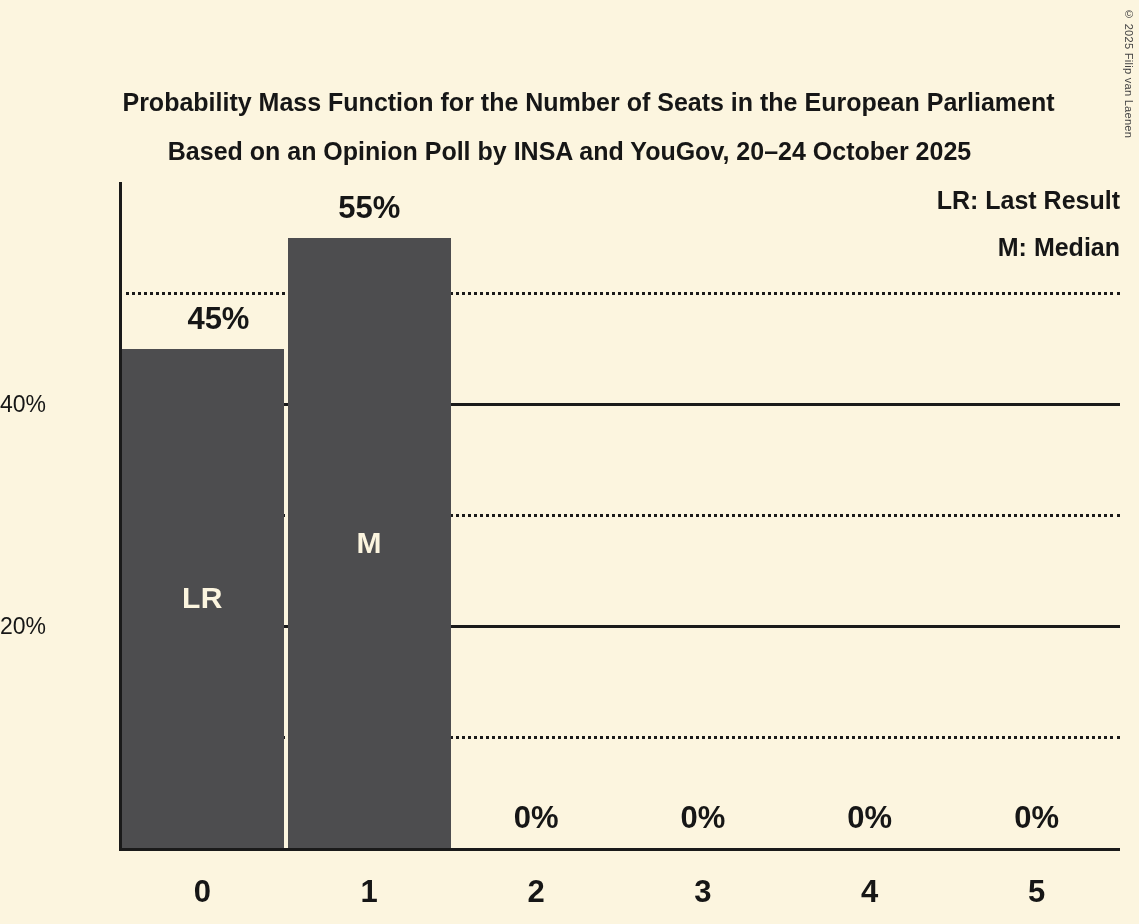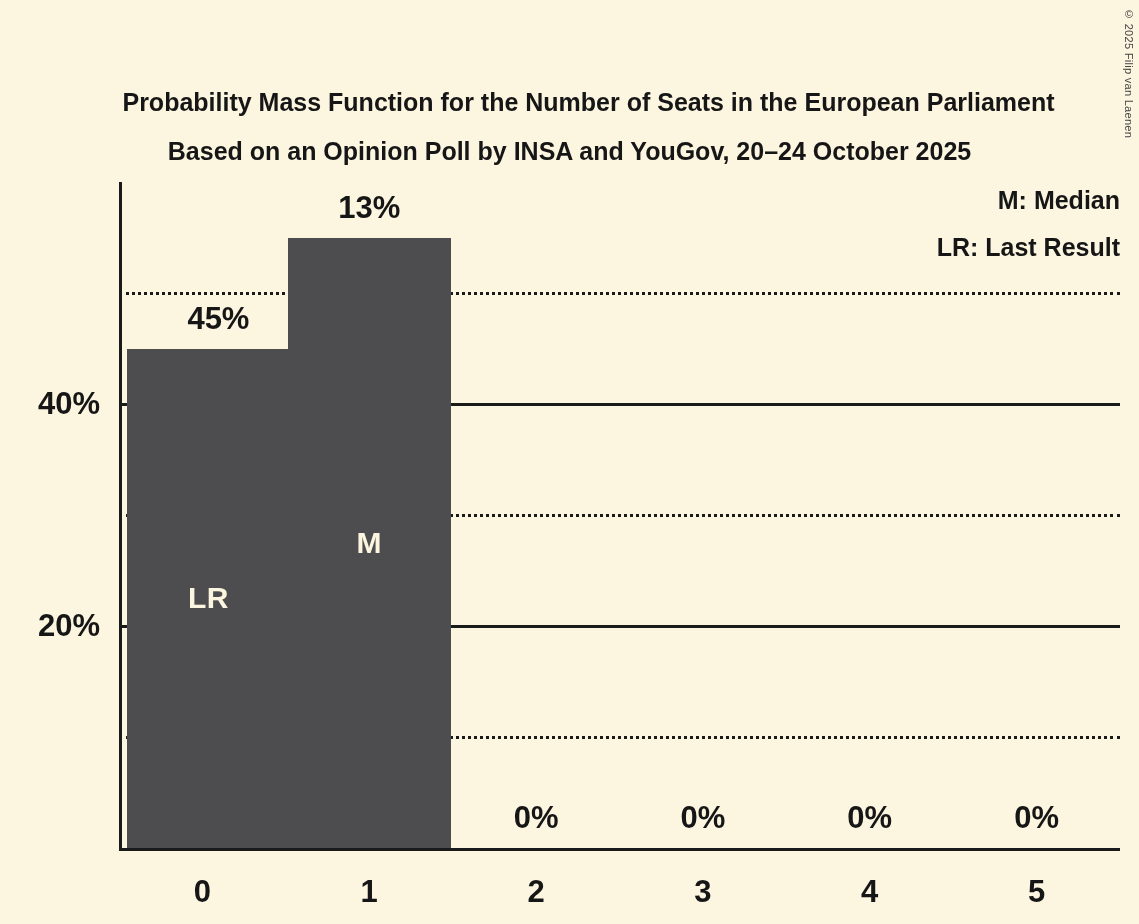--- a/index.html
+++ b/index.html
@@ -124,57 +124,56 @@
     top: 692px;
     text-align: center;
     font-size: 31px;
     font-weight: 700;
     z-index: 2;
   }
   .y-tick-label {
     position: absolute;
     left: 0;
     width: 100px;
-    text-align: right;
-    font-size: 31px;
-    font-weight: 700;
+    font-size: 23px;
+    font-weight: 400;
     line-height: 40px;
   }
 </style>
 </head>
 <body style="background: rgb(252, 245, 223); color: rgb(22, 22, 22);">
 
 <div id="root">
   <div class="copyright" style="color: rgb(68, 68, 68);">© 2025 Filip van Laenen</div>
   <div class="subtitle">Probability Mass Function for the Number of Seats in the European Parliament</div>
   <div class="source-line">Based on an Opinion Poll by INSA and YouGov, 20–24 October 2025</div>
 
   <div class="legend">
+    <div class="legend-line">LR: Last Result</div>
     <div class="legend-line">M: Median</div>
-    <div class="legend-line">LR: Last Result</div>
   </div>
 
   <div id="plot">
     <div class="y-axis-line" style="background: rgb(26, 26, 26);"></div>
     <div class="x-axis-line" style="background: rgb(26, 26, 26);"></div>
 
   <div class="gridline" style="top: 553.5px; border-top: 3px dotted rgb(26, 26, 26);"></div>
       <div class="gridline" style="top: 442.5px; border-top: 3px solid rgb(26, 26, 26);"></div>
       <div class="gridline" style="top: 331.5px; border-top: 3px dotted rgb(26, 26, 26);"></div>
       <div class="gridline" style="top: 220.5px; border-top: 3px solid rgb(26, 26, 26);"></div>
       <div class="gridline" style="top: 109.5px; border-top: 3px dotted rgb(26, 26, 26);"></div>
-      <div class="bar" style="left: 8px; width: 162.833px; height: 499.5px; background: rgb(77, 77, 79);">
+      <div class="bar" style="left: 2px; width: 162.833px; height: 499.5px; background: rgb(77, 77, 79);">
         <div class="bar-annotation" style="color: rgb(252, 245, 223);">LR</div>
       </div>
       <div class="value-label" style="left: 0px; width: 166.833px; bottom: 511.5px; padding-left: 16px;">45%</div>
       <div class="x-tick-label" style="left: 0px; width: 166.833px;">0</div>
       <div class="bar" style="left: 168.833px; width: 162.833px; height: 610.5px; background: rgb(77, 77, 79);">
         <div class="bar-annotation" style="color: rgb(252, 245, 223);">M</div>
       </div>
-      <div class="value-label" style="left: 166.833px; width: 166.833px; bottom: 622.5px;">13%</div>
+      <div class="value-label" style="left: 166.833px; width: 166.833px; bottom: 622.5px;">55%</div>
       <div class="x-tick-label" style="left: 166.833px; width: 166.833px;">1</div>
       <div class="value-label" style="left: 333.667px; width: 166.833px; bottom: 12px;">0%</div>
       <div class="x-tick-label" style="left: 333.667px; width: 166.833px;">2</div>
       <div class="value-label" style="left: 500.5px; width: 166.833px; bottom: 12px;">0%</div>
       <div class="x-tick-label" style="left: 500.5px; width: 166.833px;">3</div>
       <div class="value-label" style="left: 667.333px; width: 166.833px; bottom: 12px;">0%</div>
       <div class="x-tick-label" style="left: 667.333px; width: 166.833px;">4</div>
       <div class="value-label" style="left: 834.167px; width: 166.833px; bottom: 12px;">0%</div>
       <div class="x-tick-label" style="left: 834.167px; width: 166.833px;">5</div>
     </div>

